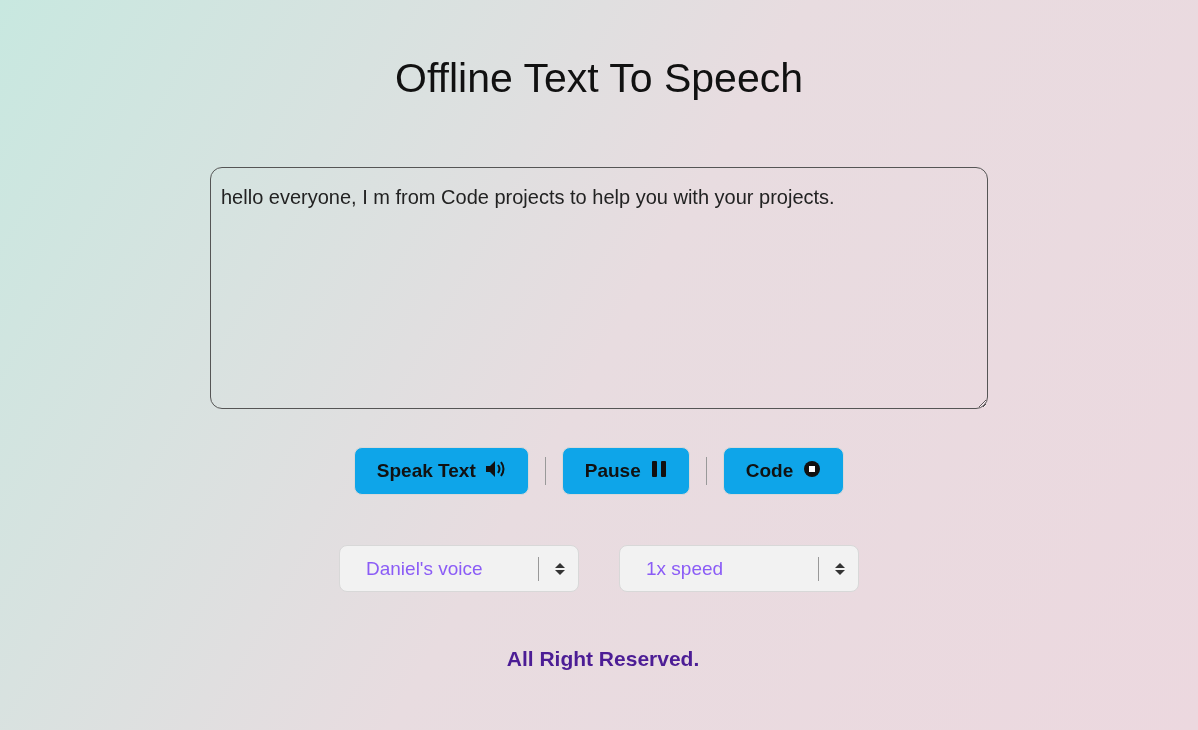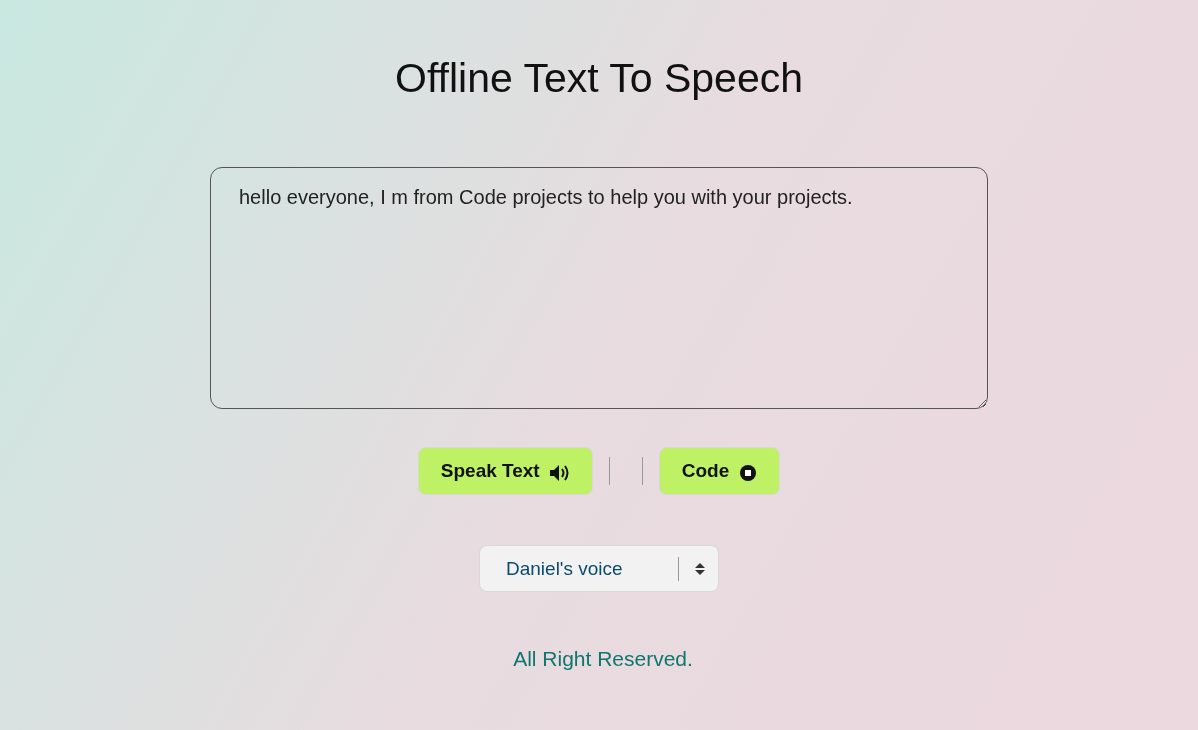--- a/index.html
+++ b/index.html
@@ -25,46 +25,46 @@
       color: #111;
       margin-bottom: 65px;
     }
 
     .textarea-input {
       width: 778px;
       height: 242px;
       border: 1px solid #555;
       border-radius: 12px;
       background: transparent;
-      padding: 18px 28px;
+      padding: 18px 10px;
       font-size: 20px;
       font-family: inherit;
       color: #222;
       resize: vertical;
       outline: none;
     }
 
     .button-row {
       display: flex;
       align-items: center;
       gap: 0;
       margin-top: 38px;
     }
 
     .btn {
-      background: #bef264;
+      background: #0ea5e9;
       border: 1px solid #d8d8d8;
       border-radius: 8px;
       padding: 12px 22px;
       font-size: 19px;
       font-weight: 700;
       color: #111;
       cursor: pointer;
       display: inline-flex;
-      align-items: flex-end;
+      align-items: flex-start;
       gap: 10px;
       font-family: inherit;
     }
 
     .divider {
       width: 1px;
       height: 28px;
       background: #999;
       margin: 0 16px;
     }
@@ -81,21 +81,21 @@
     }
 
     .select-control {
       width: 100%;
       background: #f2f2f2;
       border: 1px solid #d8d8d8;
       border-radius: 8px;
       padding: 12px 48px 12px 26px;
       font-size: 19px;
       font-family: inherit;
-      color: #0c4a6e;
+      color: #8b5cf6;
       cursor: pointer;
       appearance: none;
       -webkit-appearance: none;
       outline: none;
       text-align: left;
     }
 
     .select-divider {
       position: absolute;
       right: 40px;
@@ -129,22 +129,22 @@
       border-bottom: 5px solid #333;
     }
 
     .arrow-down {
       border-top: 5px solid #333;
     }
 
     .footer-text {
       margin-top: 55px;
       font-size: 21px;
-      color: #0f766e;
-      font-weight: 400;
+      color: #4c1d95;
+      font-weight: 700;
       margin-left: 8px;
     }
 
     .icon-svg {
       flex-shrink: 0;
     }
   </style>
 </head>
 <body>
 
@@ -157,20 +157,27 @@
     <span>Speak Text</span>
     <svg class="icon-svg" width="20" height="18" viewBox="0 0 20 18">
       <path fill="#111" d="M0 6 L0 12 L4 12 L9 17 L9 1 L4 6 Z"></path>
       <path fill="none" stroke="#111" stroke-width="2" d="M12 5 Q15 9 12 13"></path>
       <path fill="none" stroke="#111" stroke-width="2" d="M15 2 Q20 9 15 16"></path>
     </svg>
   </button>
 
   <div class="divider"></div>
 
+  <button class="btn">
+    <span>Pause</span>
+    <svg class="icon-svg" width="16" height="18" viewBox="0 0 16 18">
+      <rect x="1" y="1" width="5" height="16" fill="#111" rx="1"></rect>
+      <rect x="10" y="1" width="5" height="16" fill="#111" rx="1"></rect>
+    </svg>
+  </button>
 
   <div class="divider"></div>
 
   <button class="btn">
     <span>Code</span>
     <svg class="icon-svg" width="18" height="18" viewBox="0 0 18 18">
       <circle cx="9" cy="9" r="8" fill="#111"></circle>
       <rect x="6" y="6" width="6" height="6" fill="#fff"></rect>
     </svg>
   </button>
@@ -181,15 +188,25 @@
     <select class="select-control">
       <option>Daniel's voice</option>
     </select>
     <div class="select-divider"></div>
     <div class="select-arrows">
       <div class="arrow-up"></div>
       <div class="arrow-down"></div>
     </div>
   </div>
 
+  <div class="select-wrapper">
+    <select class="select-control">
+      <option>1x speed</option>
+    </select>
+    <div class="select-divider"></div>
+    <div class="select-arrows">
+      <div class="arrow-up"></div>
+      <div class="arrow-down"></div>
+    </div>
+  </div>
 </div>
 
 <div class="footer-text">All Right Reserved.</div>
 
 </body></html>

